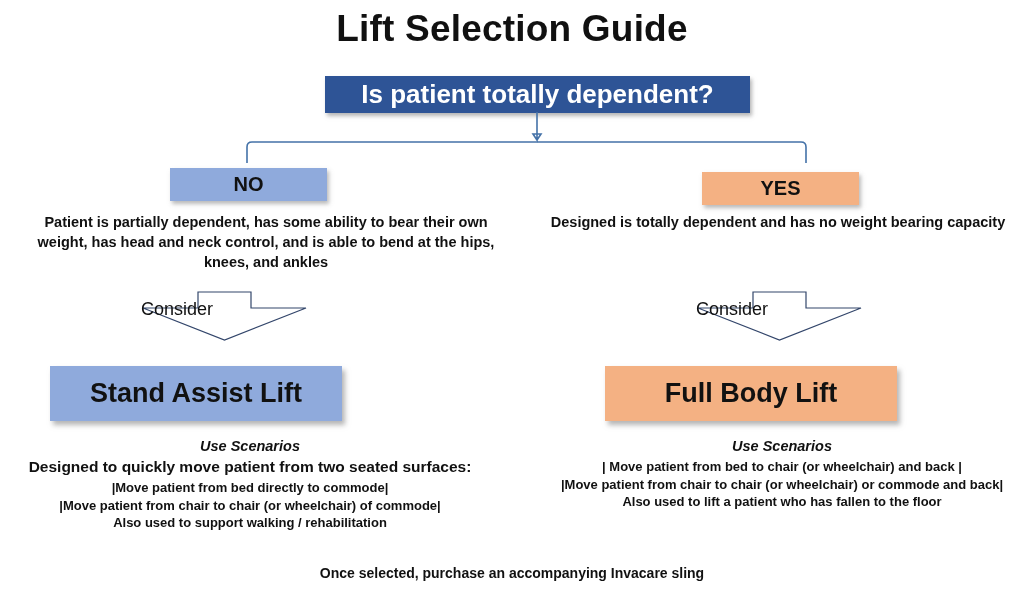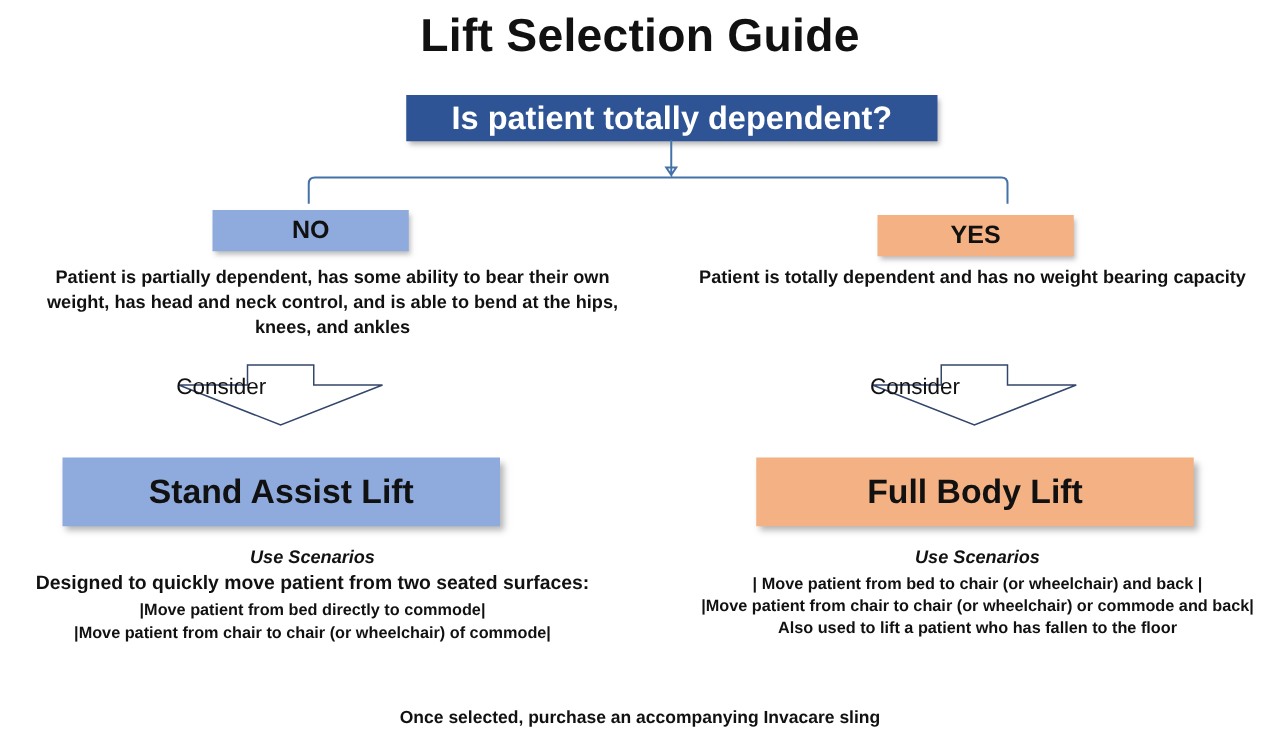--- a/index.html
+++ b/index.html
@@ -109,21 +109,21 @@
     width: 167px;
     text-align: left;
     font-size: 18px;
     color: #111111;
   }
 
   
   .lift-box {
     position: absolute;
     top: 366px;
-    width: 350px;
+    width: 292px;
     height: 55px;
     display: flex;
     align-items: center;
     justify-content: center;
     box-shadow: 3px 4px 5px rgba(120,120,120,0.55);
   }
   .lift-box span {
     font-size: 27px;
     font-weight: bold;
     color: #111111;
@@ -190,21 +190,21 @@
 
   <div class="branch-label" id="branch-no">
     <span>NO</span>
   </div>
 
   <div class="branch-label" id="branch-yes">
     <span>YES</span>
   </div>
 
   <div class="branch-desc" id="desc-left">Patient is partially dependent, has some ability to bear their own weight, has head and neck control, and is able to bend at the hips, knees, and ankles</div>
-  <div class="branch-desc" id="desc-right">Patient is totally dependent and has no weight bearing capacity</div>
+  <div class="branch-desc" id="desc-right">Designed is totally dependent and has no weight bearing capacity</div>
 
   <div class="consider-arrow" id="consider-left">
     <svg width="167" height="52" viewBox="0 0 167 52">
       <path d="M 57 2 L 110 2 L 110 18 L 165 18 L 83.5 50 L 2 18 L 57 18 Z" fill="#ffffff" stroke="#33466B" stroke-width="1.2"></path>
     </svg>
     <div class="consider-text">Consider</div>
   </div>
 
   <div class="consider-arrow" id="consider-right">
     <svg width="167" height="52" viewBox="0 0 167 52">
@@ -218,20 +218,21 @@
   </div>
   <div class="lift-box" id="lift-right">
     <span>Full Body Lift</span>
   </div>
 
   <div class="scenarios" id="scenarios-left">
     <div class="scen-title">Use Scenarios</div>
     <div class="scen-lead">Designed to quickly move patient from two seated surfaces:</div>
     <div class="scen-item">|Move patient from bed directly to commode|</div>
     <div class="scen-item">|Move patient from chair to chair (or wheelchair) of commode|</div>
+    <div class="scen-item">Also used to support walking / rehabilitation</div>
   </div>
 
   <div class="scenarios" id="scenarios-right">
     <div class="scen-title">Use Scenarios</div>
     <div class="scen-item">| Move patient from bed to chair (or wheelchair) and back |</div>
     <div class="scen-item">|Move patient from chair to chair (or wheelchair) or commode and back|</div>
     <div class="scen-item">Also used to lift a patient who has fallen to the floor</div>
   </div>
 
   <div class="footer-note">Once selected, purchase an accompanying Invacare sling</div>

